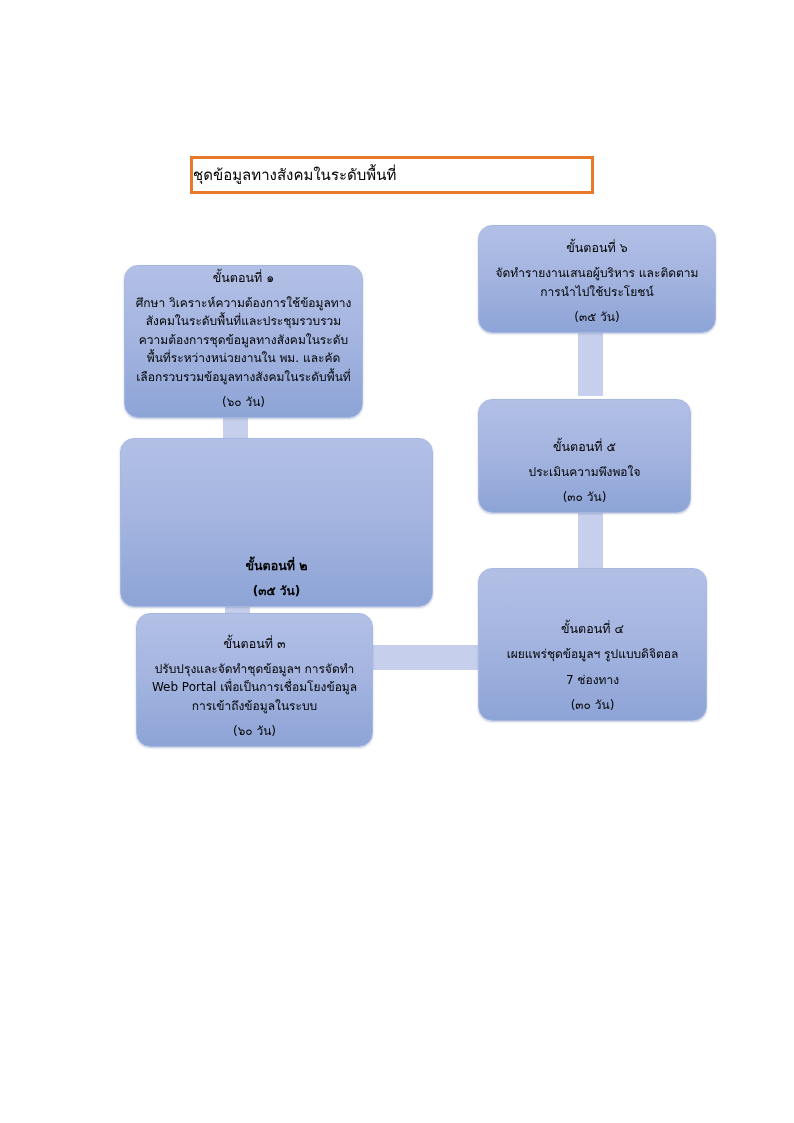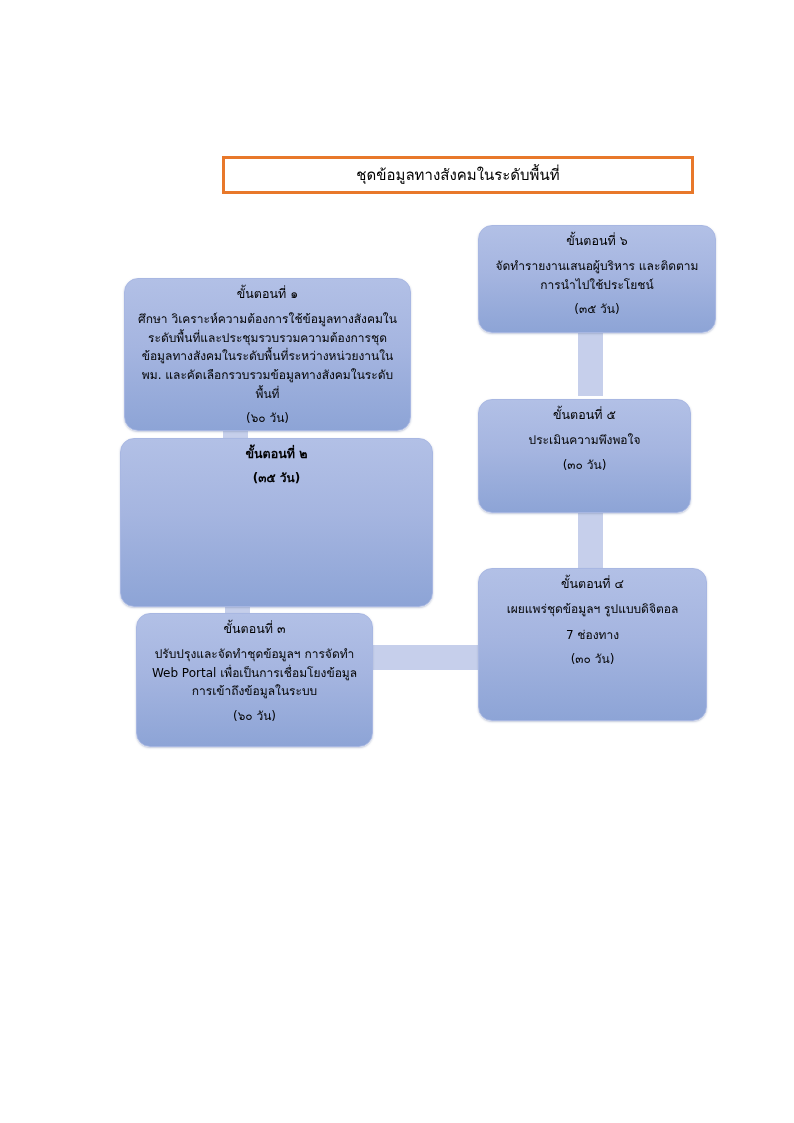--- a/index.html
+++ b/index.html
@@ -21,49 +21,48 @@
     left: 0; top: 0;
     width: 794px;
     height: 1123px;
   }
 
   
   .title-box {
     position: absolute;
     left: 190px;
     top: 156px;
-    width: 472px;
+    width: 404px;
     height: 38px;
     border: 3px solid #e8782a;
     background: #ffffff;
     box-sizing: border-box;
     display: flex;
     align-items: center;
-    justify-content: center;
-    margin-left: 32px;
+    justify-content: flex-start;
   }
   .title-text {
     font-size: 15px;
     color: #000000;
     line-height: 1.2;
     white-space: nowrap;
   }
 
   
   .node {
     position: absolute;
     box-sizing: border-box;
     border-radius: 14px;
     background: linear-gradient(to bottom, #b2c0e6 0%, #a5b5e0 45%, #8da4d6 100%);
     border: 1px solid #a8b7e2;
     box-shadow: 0 1px 2px rgba(120,135,175,0.45);
     display: flex;
     flex-direction: column;
     align-items: center;
-    justify-content: flex-start;
+    justify-content: flex-end;
     padding: 6px 10px;
     color: #000000;
     text-align: center;
   }
   .node .n-title {
     font-size: 12.5px;
     line-height: 1.45;
     margin-bottom: 7px;
   }
   .node .n-body {
@@ -75,21 +74,21 @@
     font-size: 12px;
     line-height: 1.55;
     margin-bottom: 7px;
   }
   .node .n-dur {
     font-size: 12px;
     line-height: 1.45;
   }
 
   
-  #node-1 { left:124px; top:265px;  width:287px; height:153px;margin-top:13px; }
+  #node-1 { left:124px; top:265px;  width:239px; height:153px; }
   #node-2 { left:120px; top:438px;  width:313px; height:169px;font-weight:bold; }
   #node-3 { left:136px; top:613px;  width:237px; height:134px; }
   #node-4 { left:478px; top:568px;  width:229px; height:153px; }
   #node-5 { left:478px; top:393px;  width:213px; height:114px;margin-top:6px; }
   #node-6 { left:478px; top:225px;  width:238px; height:108px; }
 
   
   .conn {
     position: absolute;
     background: #c6cfeb;

